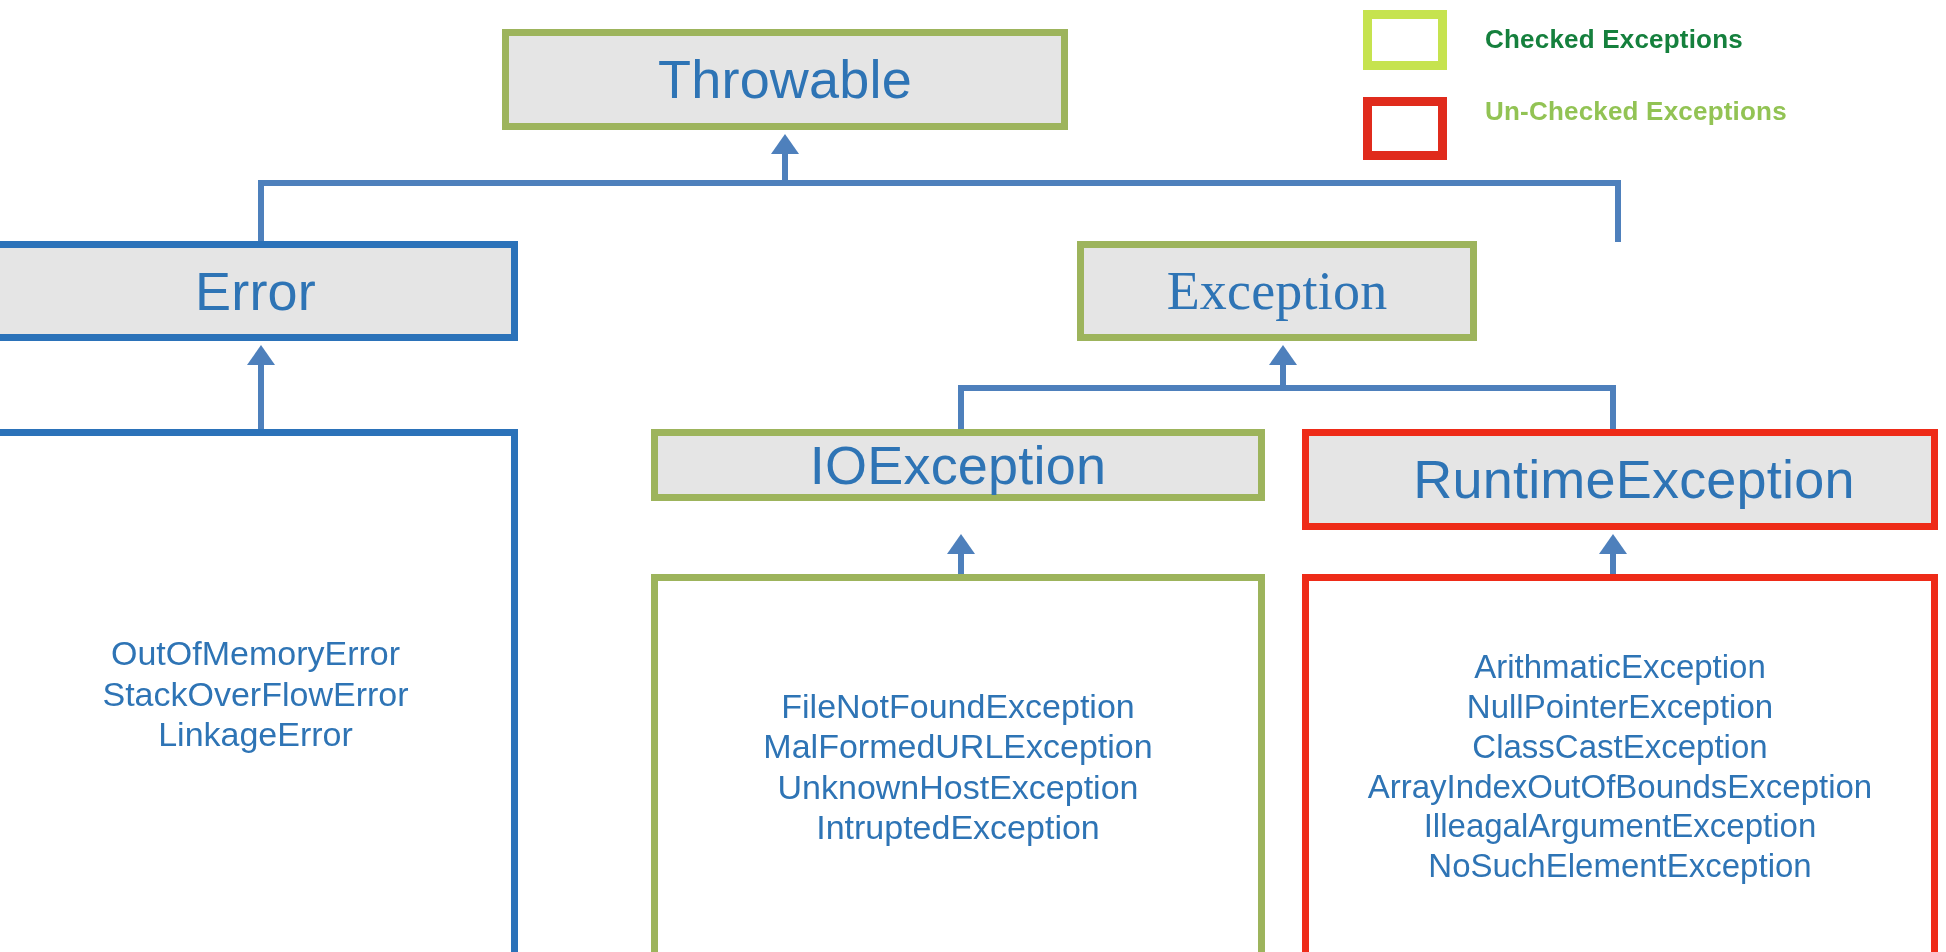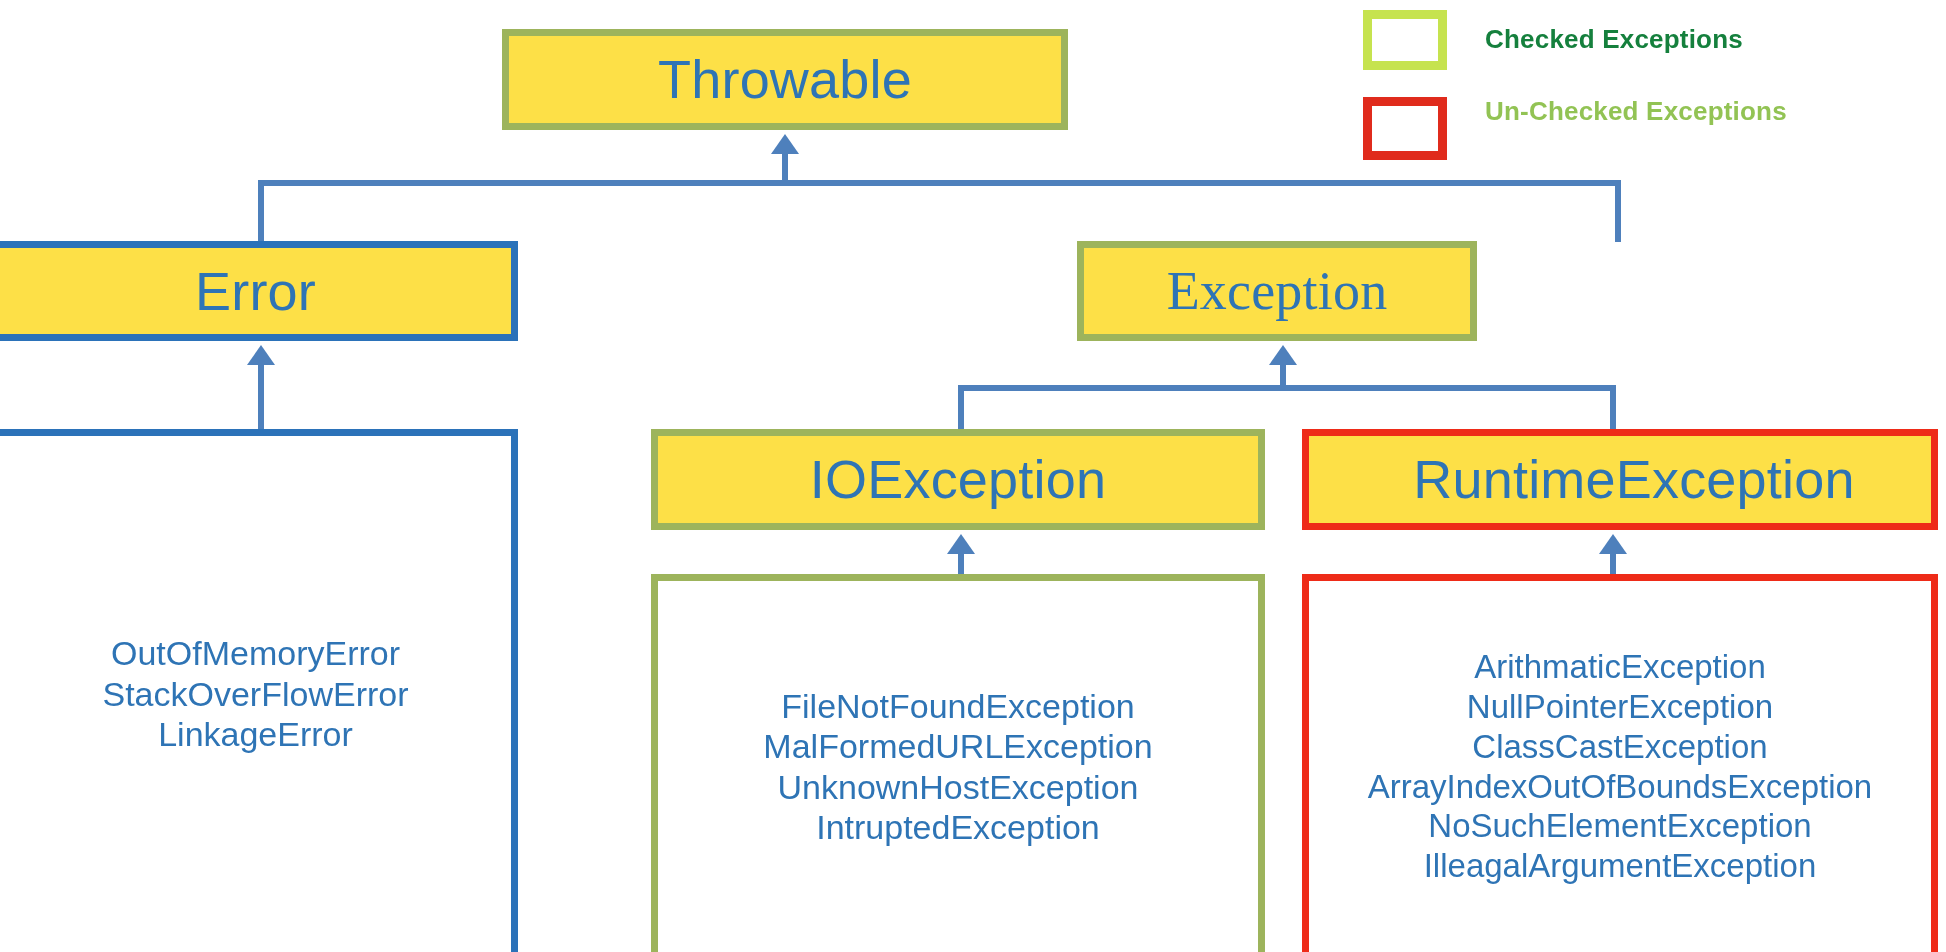--- a/index.html
+++ b/index.html
@@ -13,21 +13,21 @@
     height: 952px;
     background: #ffffff;
     overflow: hidden;
     font-family: "Liberation Sans", sans-serif;
   }
 
   
   .node {
     position: absolute;
     box-sizing: border-box;
-    background: #fde047;
+    background: #e5e5e5;
     display: flex;
     align-items: center;
     justify-content: center;
     text-align: center;
   }
   .node-title {
     color: #2E74B5;
     font-size: 54px;
     font-weight: 400;
     line-height: 1.05;
@@ -121,21 +121,21 @@
   </div>
 
   <div class="node border-blue" style="left:-7px; top:241px; width:525px; height:100px;">
     <span class="node-title">Error</span>
   </div>
 
   <div class="node border-green" style="left:1077px; top:241px; width:400px; height:100px;font-family:Liberation Serif, serif;">
     <span class="node-title">Exception</span>
   </div>
 
-  <div class="node border-green" style="left:651px; top:429px; width:614px; height:101px;">
+  <div class="node border-green" style="left:651px; top:429px; width:614px; height:72px;">
     <span class="node-title">IOException</span>
   </div>
 
   <div class="node border-red" style="left:1302px; top:429px; width:636px; height:101px;">
     <span class="node-title">RuntimeException</span>
   </div>
 
   <div class="detail border-blue" style="left:-7px; top:429px; width:525px; height:530px;">
     <span class="line">OutOfMemoryError</span>
     <span class="line">StackOverFlowError</span>
@@ -147,22 +147,22 @@
     <span class="line">MalFormedURLException</span>
     <span class="line">UnknownHostException</span>
     <span class="line">IntruptedException</span>
   </div>
 
   <div class="detail rt border-red" style="left:1302px; top:574px; width:636px; height:385px;">
     <span class="line">ArithmaticException</span>
     <span class="line">NullPointerException</span>
     <span class="line">ClassCastException</span>
     <span class="line">ArrayIndexOutOfBoundsException</span>
+    <span class="line">IlleagalArgumentException</span>
     <span class="line">NoSuchElementException</span>
-    <span class="line">IlleagalArgumentException</span>
   </div>
 
   <div class="legend">
     <div class="legend-swatch" style="left:1363px; top:10px; width:84px; height:60px; border:9px solid #C6E34F;"></div>
     <div class="legend-label" style="left:1485px; top:24px; color:#15803d;">Checked Exceptions</div>
 
     <div class="legend-swatch" style="left:1363px; top:97px; width:84px; height:63px; border:9px solid #E02B1C;"></div>
     <div class="legend-label" style="left:1485px; top:96px; color:#92C354;">Un-Checked Exceptions</div>
   </div>
 

